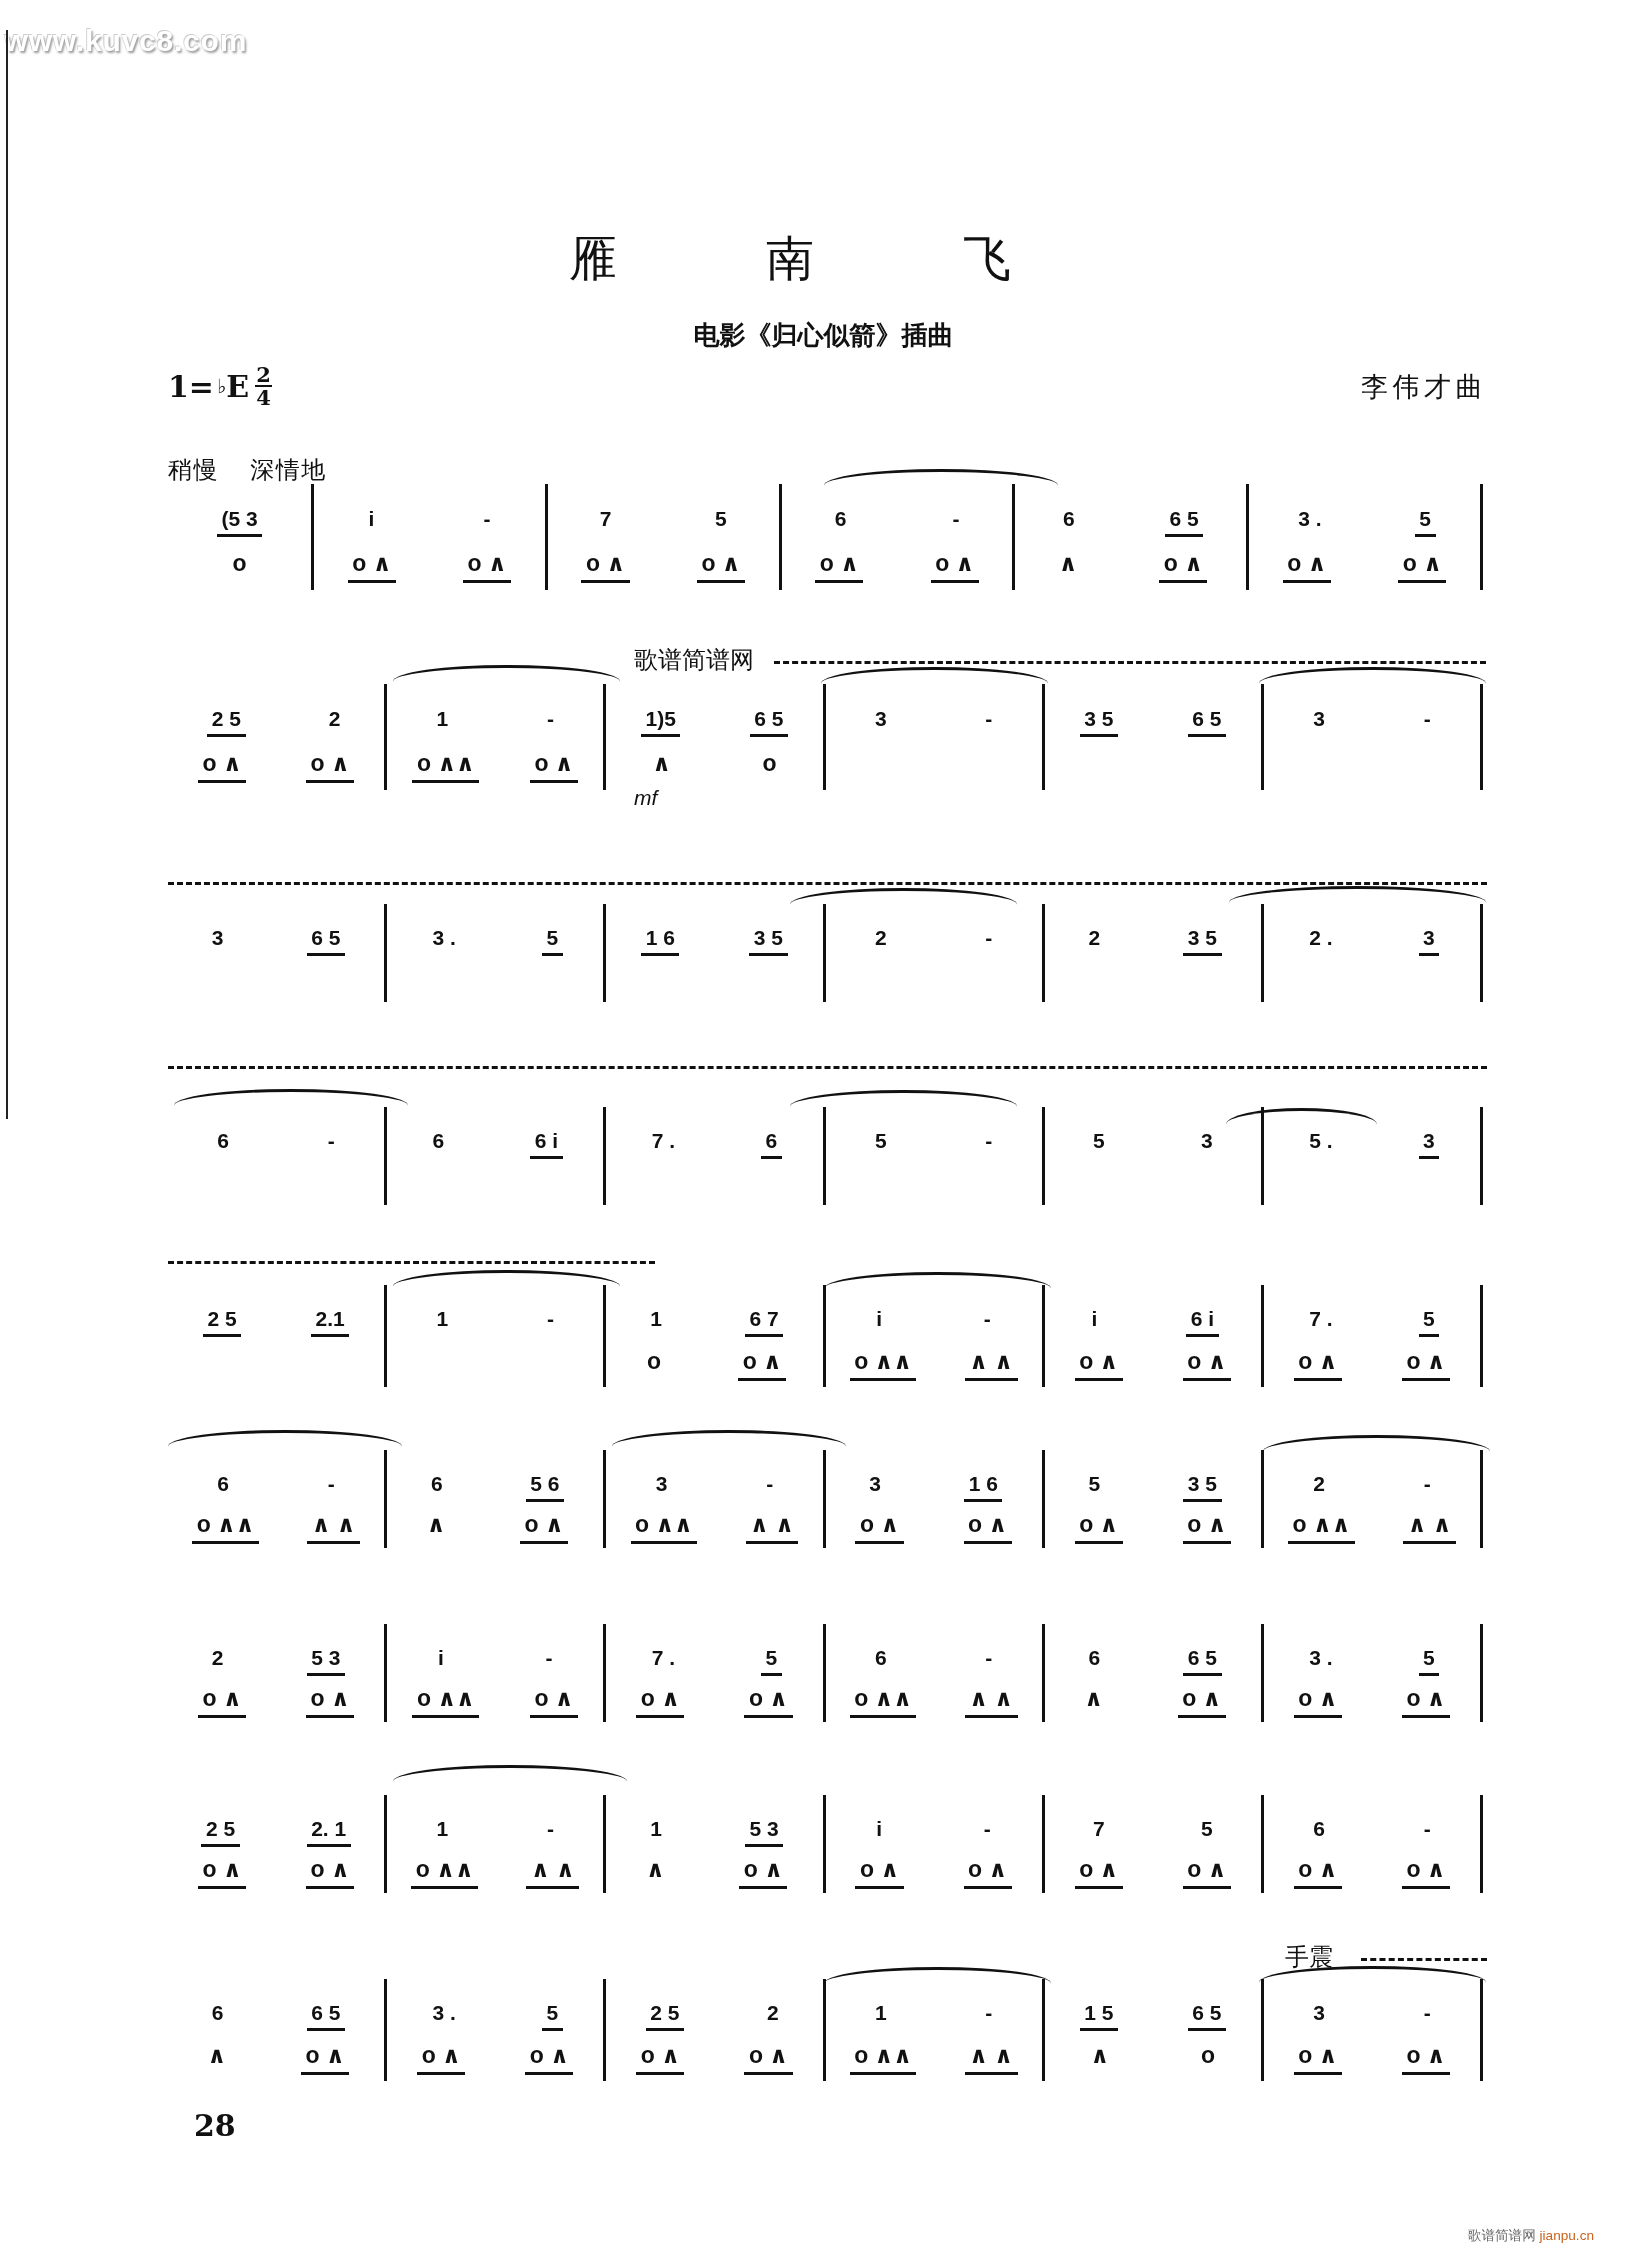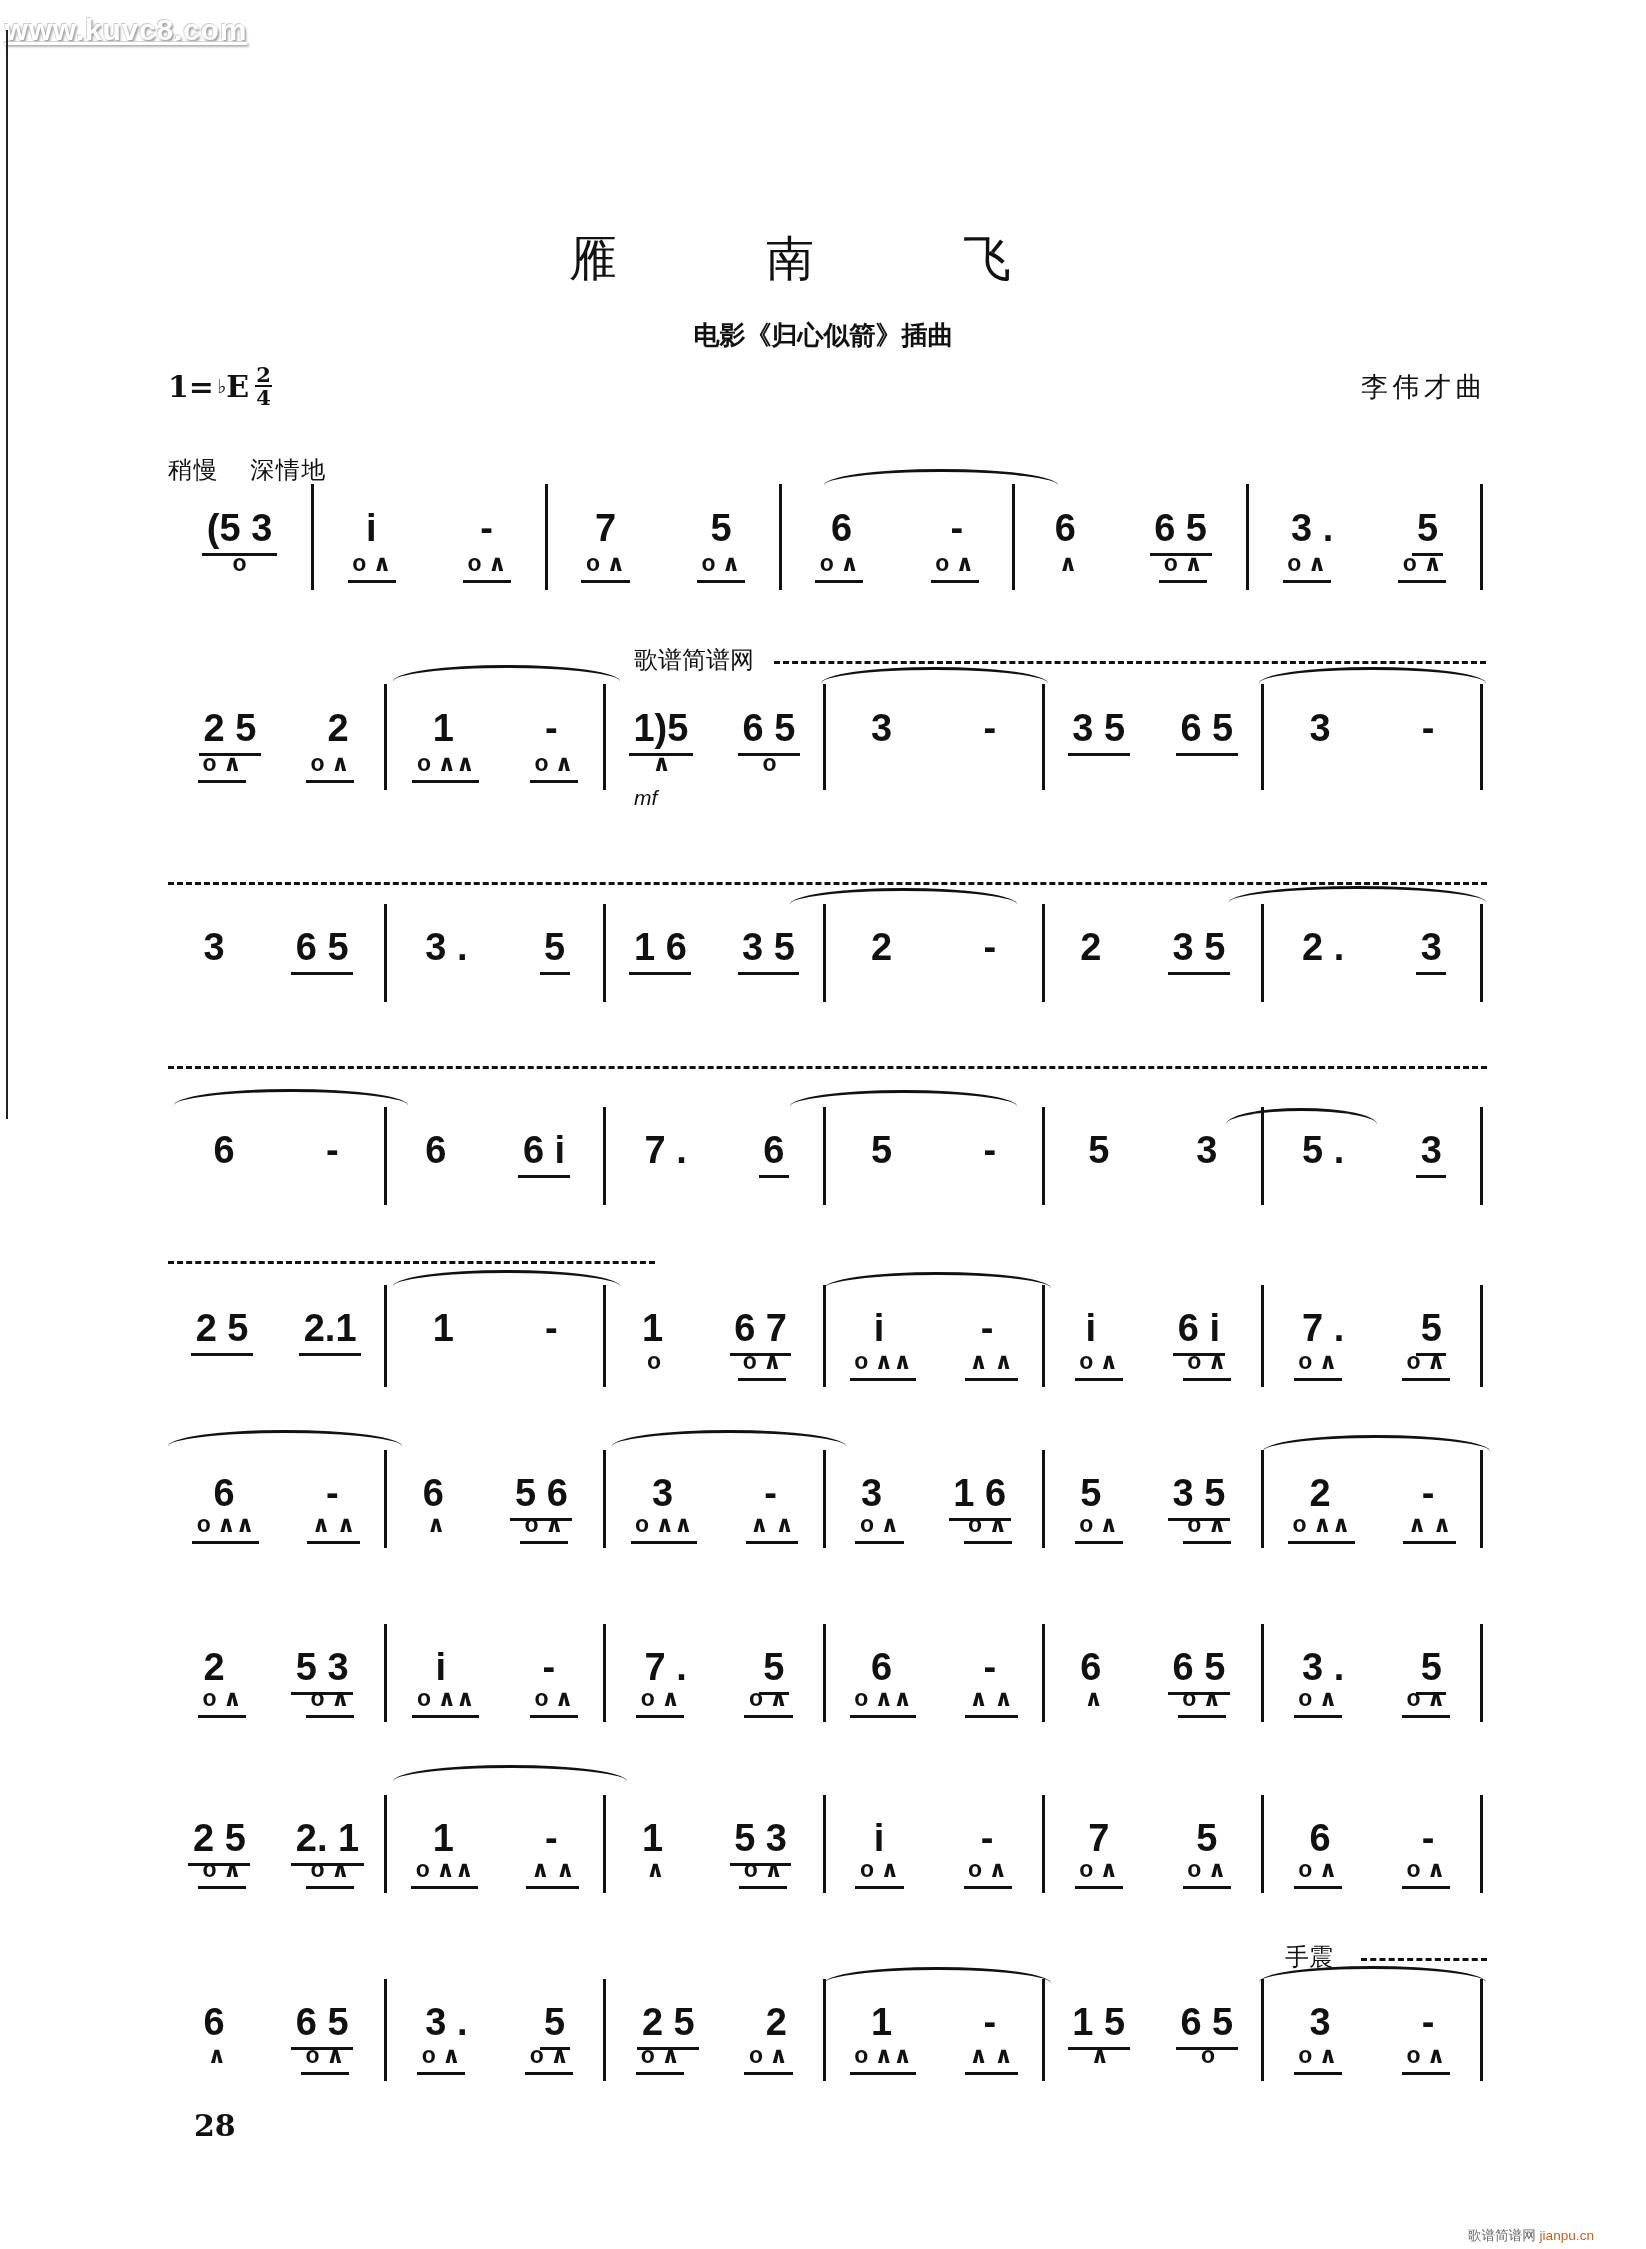--- a/index.html
+++ b/index.html
@@ -1,40 +1,40 @@
 <!DOCTYPE html>
 <html style="font-size:12px"><head>
 <meta charset="utf-8">
 <style>
   html, body { margin: 0; padding: 0; background: #ffffff; }
   body { width: 1647px; height: 2250px; position: relative; overflow: hidden;
          font-family: "Liberation Sans", "DejaVu Sans", sans-serif; color: #111; }
-  .watermark-top { position: absolute; left: 4.5px; top: 13px; font-size: 30px; font-weight: bold;
-                   color: #fff; text-shadow: 1.5px 1.5px 2.3px #999, -0.8px -0.8px 0 #ccc; letter-spacing: 0.8px; text-decoration: underline; }
+  .watermark-top { position: absolute; left: 4.5px; top: 24px; font-size: 30px; font-weight: bold;
+                   color: #fff; text-shadow: 1.5px 1.5px 2.3px #999, -0.8px -0.8px 0 #ccc; letter-spacing: 0.8px; }
   .left-rule { position: absolute; left: 6px; top: 30px; width: 1.5px; height: 1089px; background: #222; }
   .title { position: absolute; left: 0; width: 100%; top: 227px; text-align: center;
            font-family: "DejaVu Serif", serif; font-size: 48px; letter-spacing: 67px; }
   .subtitle { position: absolute; left: 0; width: 100%; top: 318px; text-align: center;
               font-size: 26px; font-weight: bold; }
   .key { position: absolute; left: 168px; top: 364px; font-size: 30px; font-weight: bold;
          font-family: "DejaVu Serif", serif; display: flex; align-items: center; }
   .key .flat { font-size: 19.7px; vertical-align: super; margin-left: 3px; }
   .frac { display: inline-flex; flex-direction: column; align-items: center; margin-left: 6px;
           font-size: 21px; line-height: 21px; }
   .frac .bar { width: 16.6px; height: 2.3px; background: #111; }
   .composer { position: absolute; right: 160px; top: 369px; font-size: 27px; letter-spacing: 4.5px; }
   .tempo { position: absolute; left: 168px; top: 454px; font-size: 24px; letter-spacing: 1.5px; }
   .tempo span { margin-right: 23px; }
 
   .system { position: absolute; left: 168px; width: 1315px; }
   .bars { position: relative; display: flex; height: 100%; }
   .measure { position: relative; flex: 1; border-right: 3px solid #111; box-sizing: border-box; }
   .measure.first { flex: 0.62; }
   .note-row { position: absolute; top: 22%; left: 0; right: 0; display: flex; justify-content: space-around;
-              font-size: 38px; font-weight: bold; }
+              font-size: 21px; font-weight: bold; }
   .bow-row { position: absolute; top: 62%; left: 0; right: 0; display: flex; justify-content: space-around;
              font-size: 23px; font-weight: bold; }
   .beat { padding: 0 4.5px; white-space: pre; }
   .beat.u { border-bottom: 3px solid #111; padding-bottom: 3px; }
   .slur { position: absolute; height: 30px; border-top: 3.8px solid #111; border-radius: 50% 50% 0 0; }
   .dashline { position: absolute; border-top: 3px dashed #111; height: 0; }
   .marking { position: absolute; font-size: 24px; }
   .mf { position: absolute; font-family: Liberation Sans, sans-serif; font-style: italic; font-size: 21px; }
   .page-num { position: absolute; left: 194px; top: 2108px; font-family: "DejaVu Serif", serif; font-size: 30px; font-weight: bold; }
   .watermark-bot { position: absolute; right: 53px; top: 2227px; font-size: 13.6px; color: #666; }

